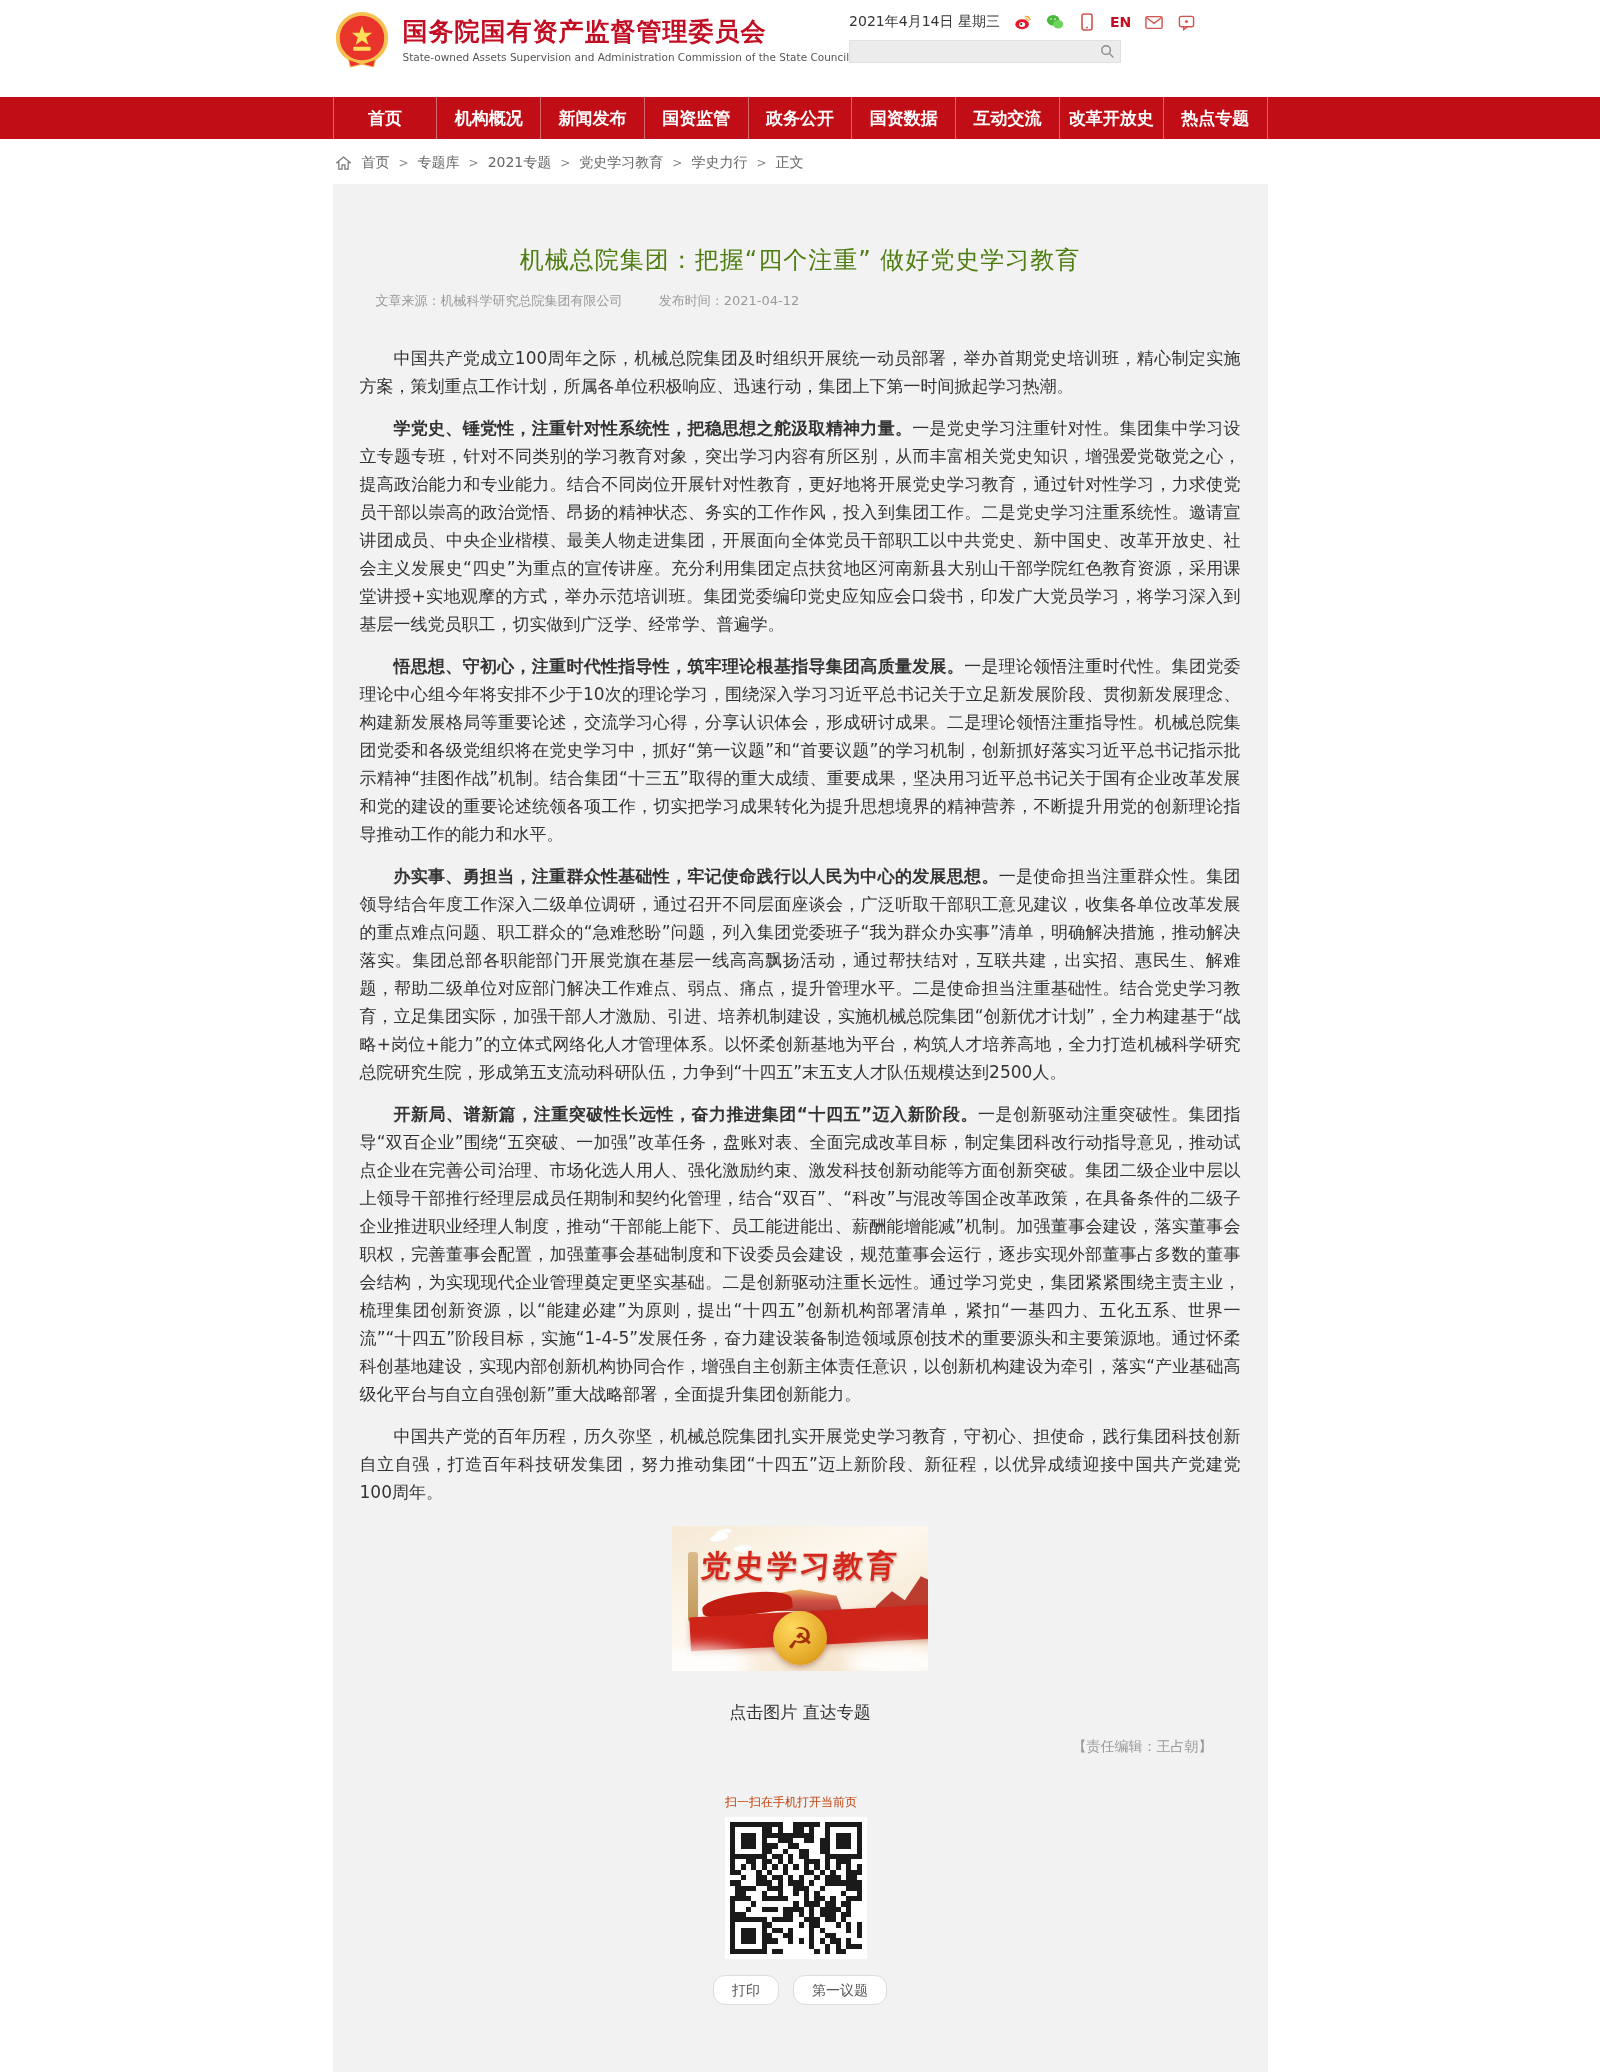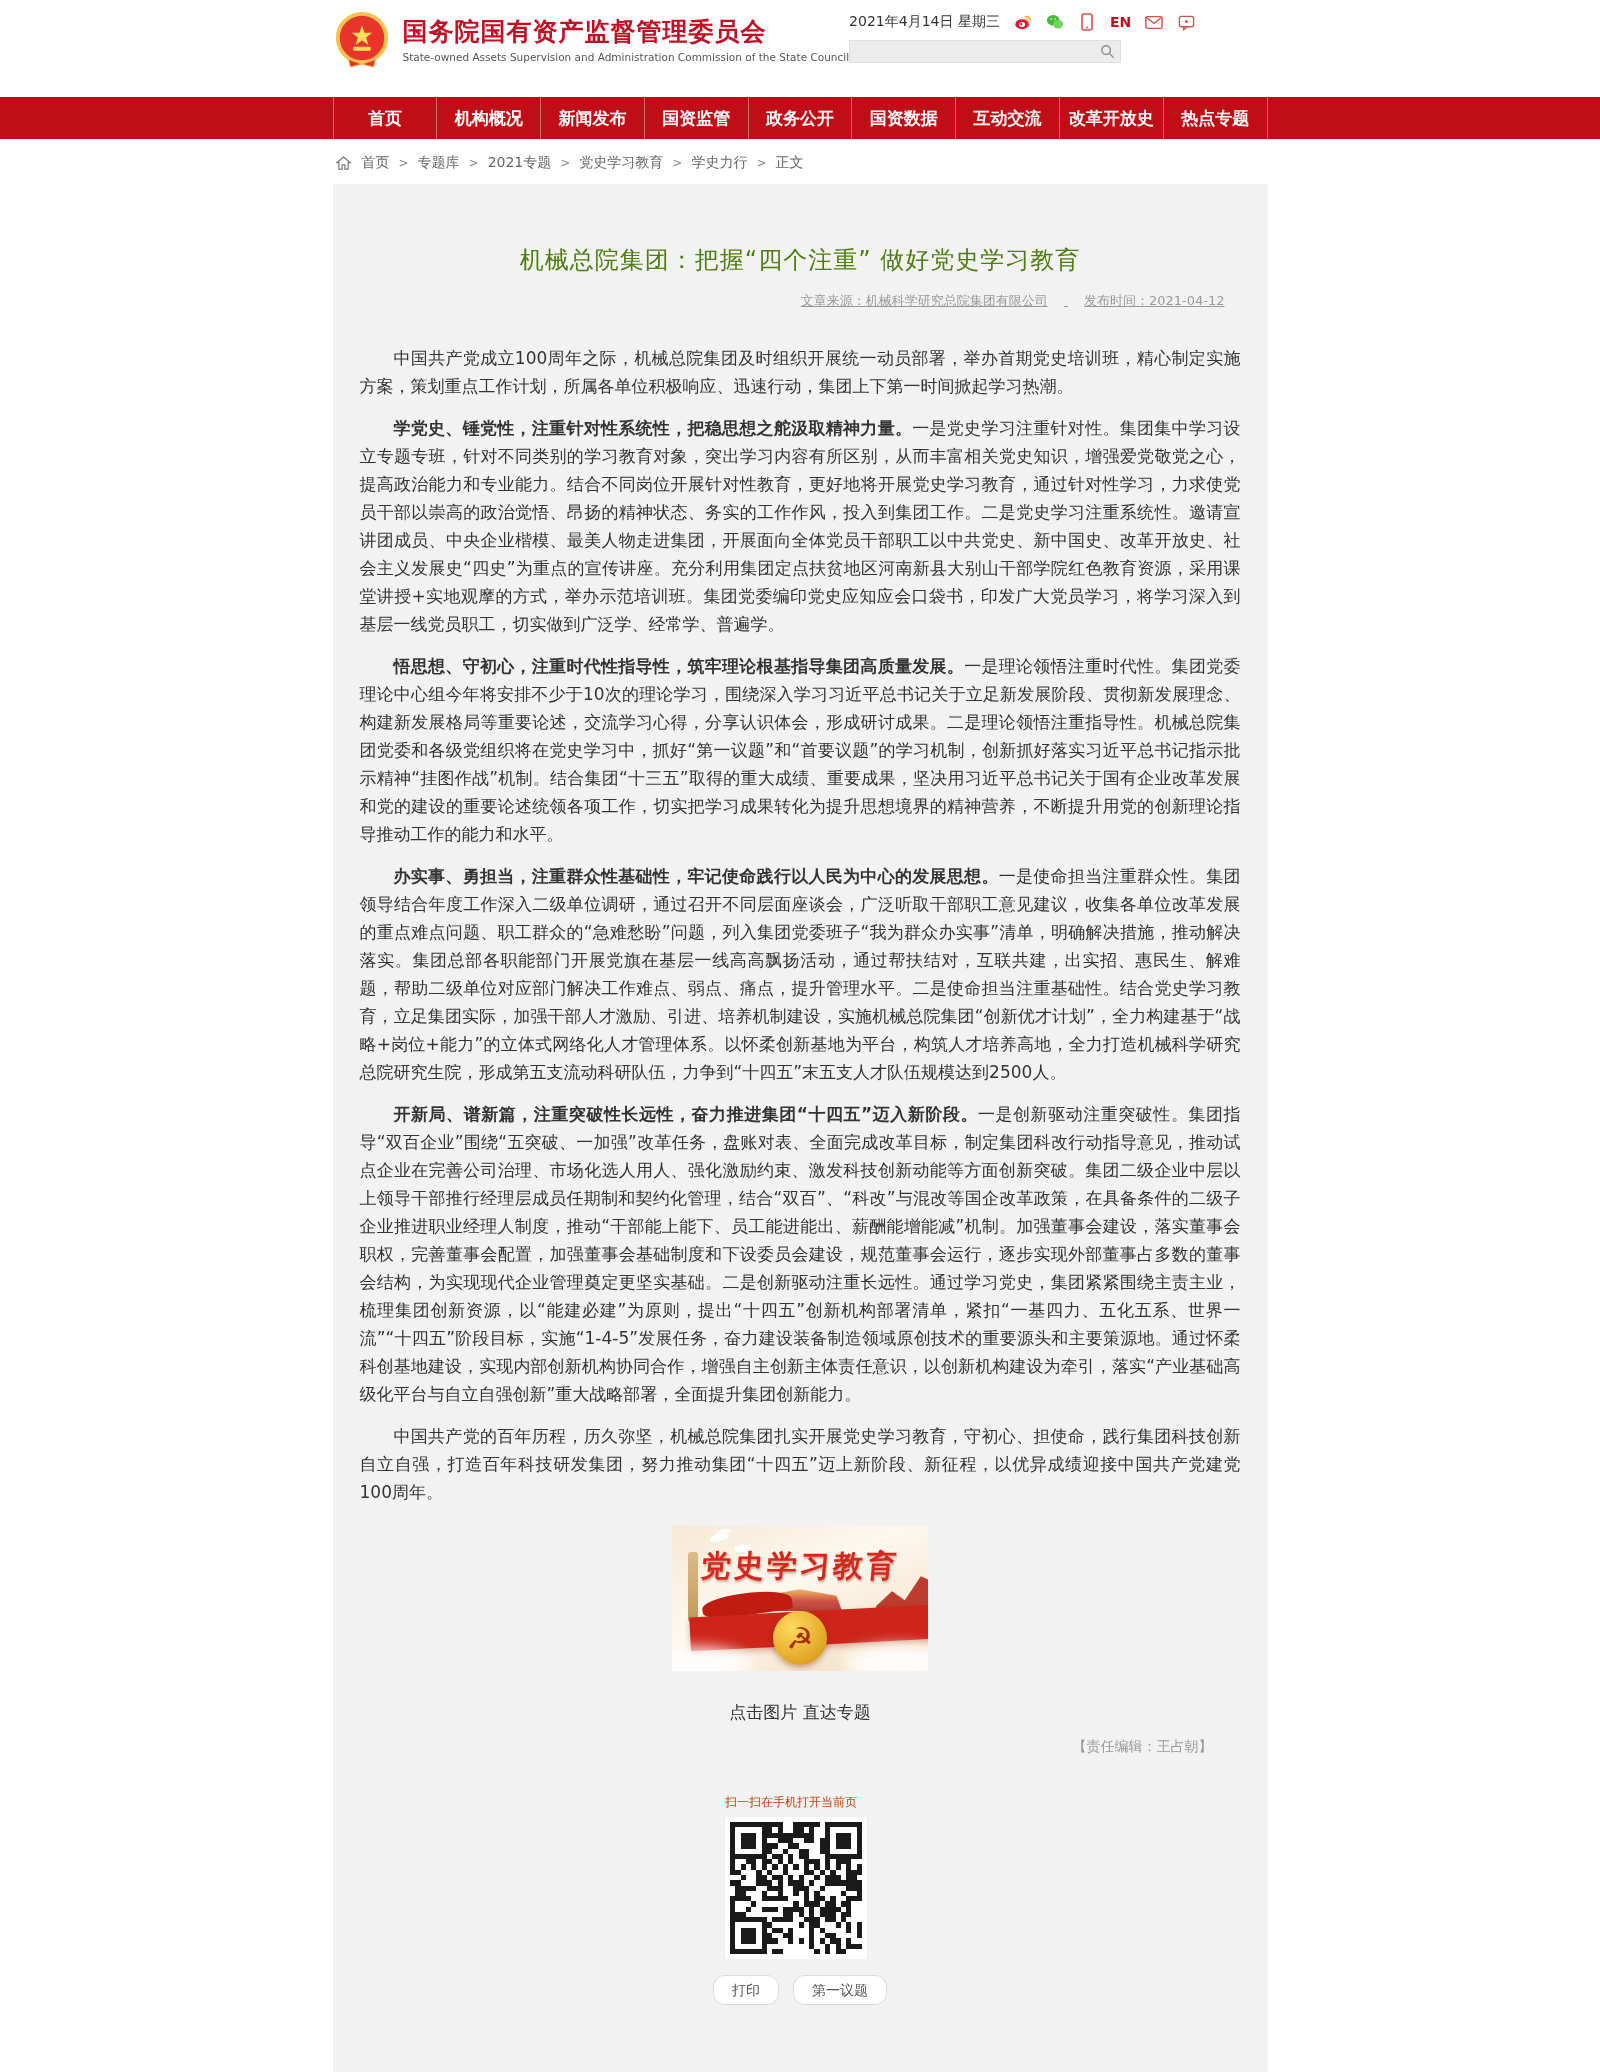--- a/index.html
+++ b/index.html
@@ -39,21 +39,21 @@
   .nav-inner .nav-item:last-child{border-right:1px solid rgba(255,255,255,.38);}
 
   
   .breadcrumb{padding:15px 2px 12px;font-size:14px;color:#666;display:flex;align-items:center;gap:9px;}
   .crumb{color:#666;text-decoration:none;cursor:pointer;}
   .crumb-sep{color:#888;font-size:12px;}
 
   
   .panel{background:var(--panel-gray);padding:44px 27px 85px;}
   .article-title{text-align:center;font-size:24px;color:#4d7c0f;font-weight:400;letter-spacing:1px;}
-  .meta{text-align:right;margin-top:4px;font-size:13px;color:var(--text-gray);text-decoration:underline;}
+  .meta{text-align:left;margin-top:4px;font-size:13px;color:var(--text-gray);}
   .meta span{margin:0 16px;}
   .article-body{margin-top:34px;}
   .article-body p{font-size:17px;line-height:28px;text-align:justify;text-indent:2em;
                   margin:14px 0;color:#333;}
   .article-body p strong{font-weight:bold;}
 
   
   .banner{width:256px;height:145px;margin:20px auto 0;position:relative;overflow:hidden;cursor:pointer;
           background:linear-gradient(155deg,#f6e9d4 0%,#fdf8ef 42%,#f3ddbf 100%);}
   .banner-title{position:absolute;top:20px;left:0;right:0;text-align:center;color:#d4281c;

